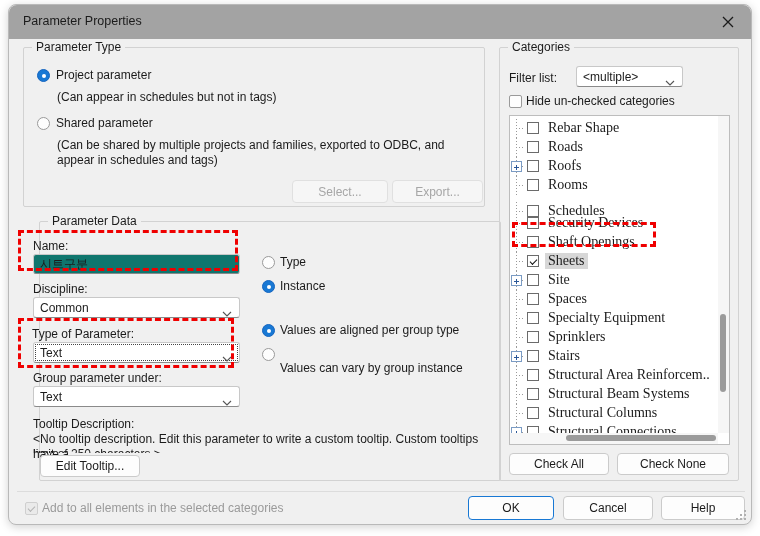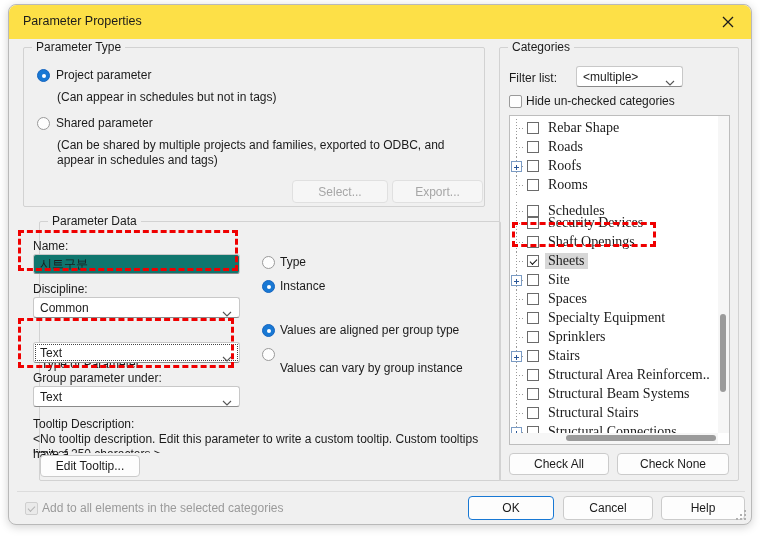--- a/index.html
+++ b/index.html
@@ -14,21 +14,21 @@
   #dialog{
     position:absolute;left:8px;top:4px;width:744px;height:521px;
     background:#f0f0f0;
     border:1px solid #b9b9b9;border-radius:8px;
     box-shadow:0 2px 10px rgba(0,0,0,.18);
     box-sizing:border-box;
   }
   #titlebar{
     position:absolute;left:0;top:0;right:0;height:34px;
     border-top-left-radius:8px;border-top-right-radius:8px;
-    background:#fde047;
+    background:#a3a3a3;
   }
   #title-text{
     position:absolute;left:14px;top:9px;font-size:12.5px;color:#1b1b1b;
     white-space:nowrap;
   }
   #close-btn{
     position:absolute;right:0;top:0;width:44px;height:33px;
     border-top-right-radius:8px;
     cursor:pointer;
   }
@@ -168,21 +168,21 @@
   <div class="lbl" style="left:24px;top:277px;">Discipline:</div>
   <div class="combo" style="left:24px;top:292px;width:207px;height:21px;">
     <span>Common</span>
     <span class="chev">
       <svg width="10" height="6" viewBox="0 0 10 6">
           <path d="M1 1 L5 5 L9 1" stroke="#555" stroke-width="1.1" fill="none"></path>
         </svg>
     </span>
   </div>
 
-  <div class="lbl" style="left:32px;top:322px;margin-top:30px;">Type of Parameter:</div>
+  <div class="lbl" style="left:23px;top:322px;">Type of Parameter:</div>
   <div class="combo focus" style="left:24px;top:337px;width:207px;height:21px;">
     <span>Text</span>
     <span class="chev">
       <svg width="10" height="6" viewBox="0 0 10 6">
           <path d="M1 1 L5 5 L9 1" stroke="#555" stroke-width="1.1" fill="none"></path>
         </svg>
     </span>
   </div>
 
   <div class="lbl" style="left:24px;top:366px;">Group parameter under:</div>
@@ -321,21 +321,21 @@
         <div class="trow" style="top: 269px;">
           <span class="tick"></span>
           <span class="hconn"></span>
           <span class="tcb"></span>
           <span class="tlabel">Structural Beam Systems</span>
         </div>
         <div class="trow" style="top: 288px;">
           <span class="tick"></span>
           <span class="hconn"></span>
           <span class="tcb"></span>
-          <span class="tlabel">Structural Stairs</span>
+          <span class="tlabel">Structural Columns</span>
         </div>
         <div class="trow" style="top: 307px;">
           <span class="tick"></span>
           <span class="hconn"></span>
           <span class="expander"></span>
           <span class="tcb"></span>
           <span class="tlabel">Structural Connections</span>
         </div>
         <div class="trow" style="top: 326px;">
           <span class="tick"></span>

